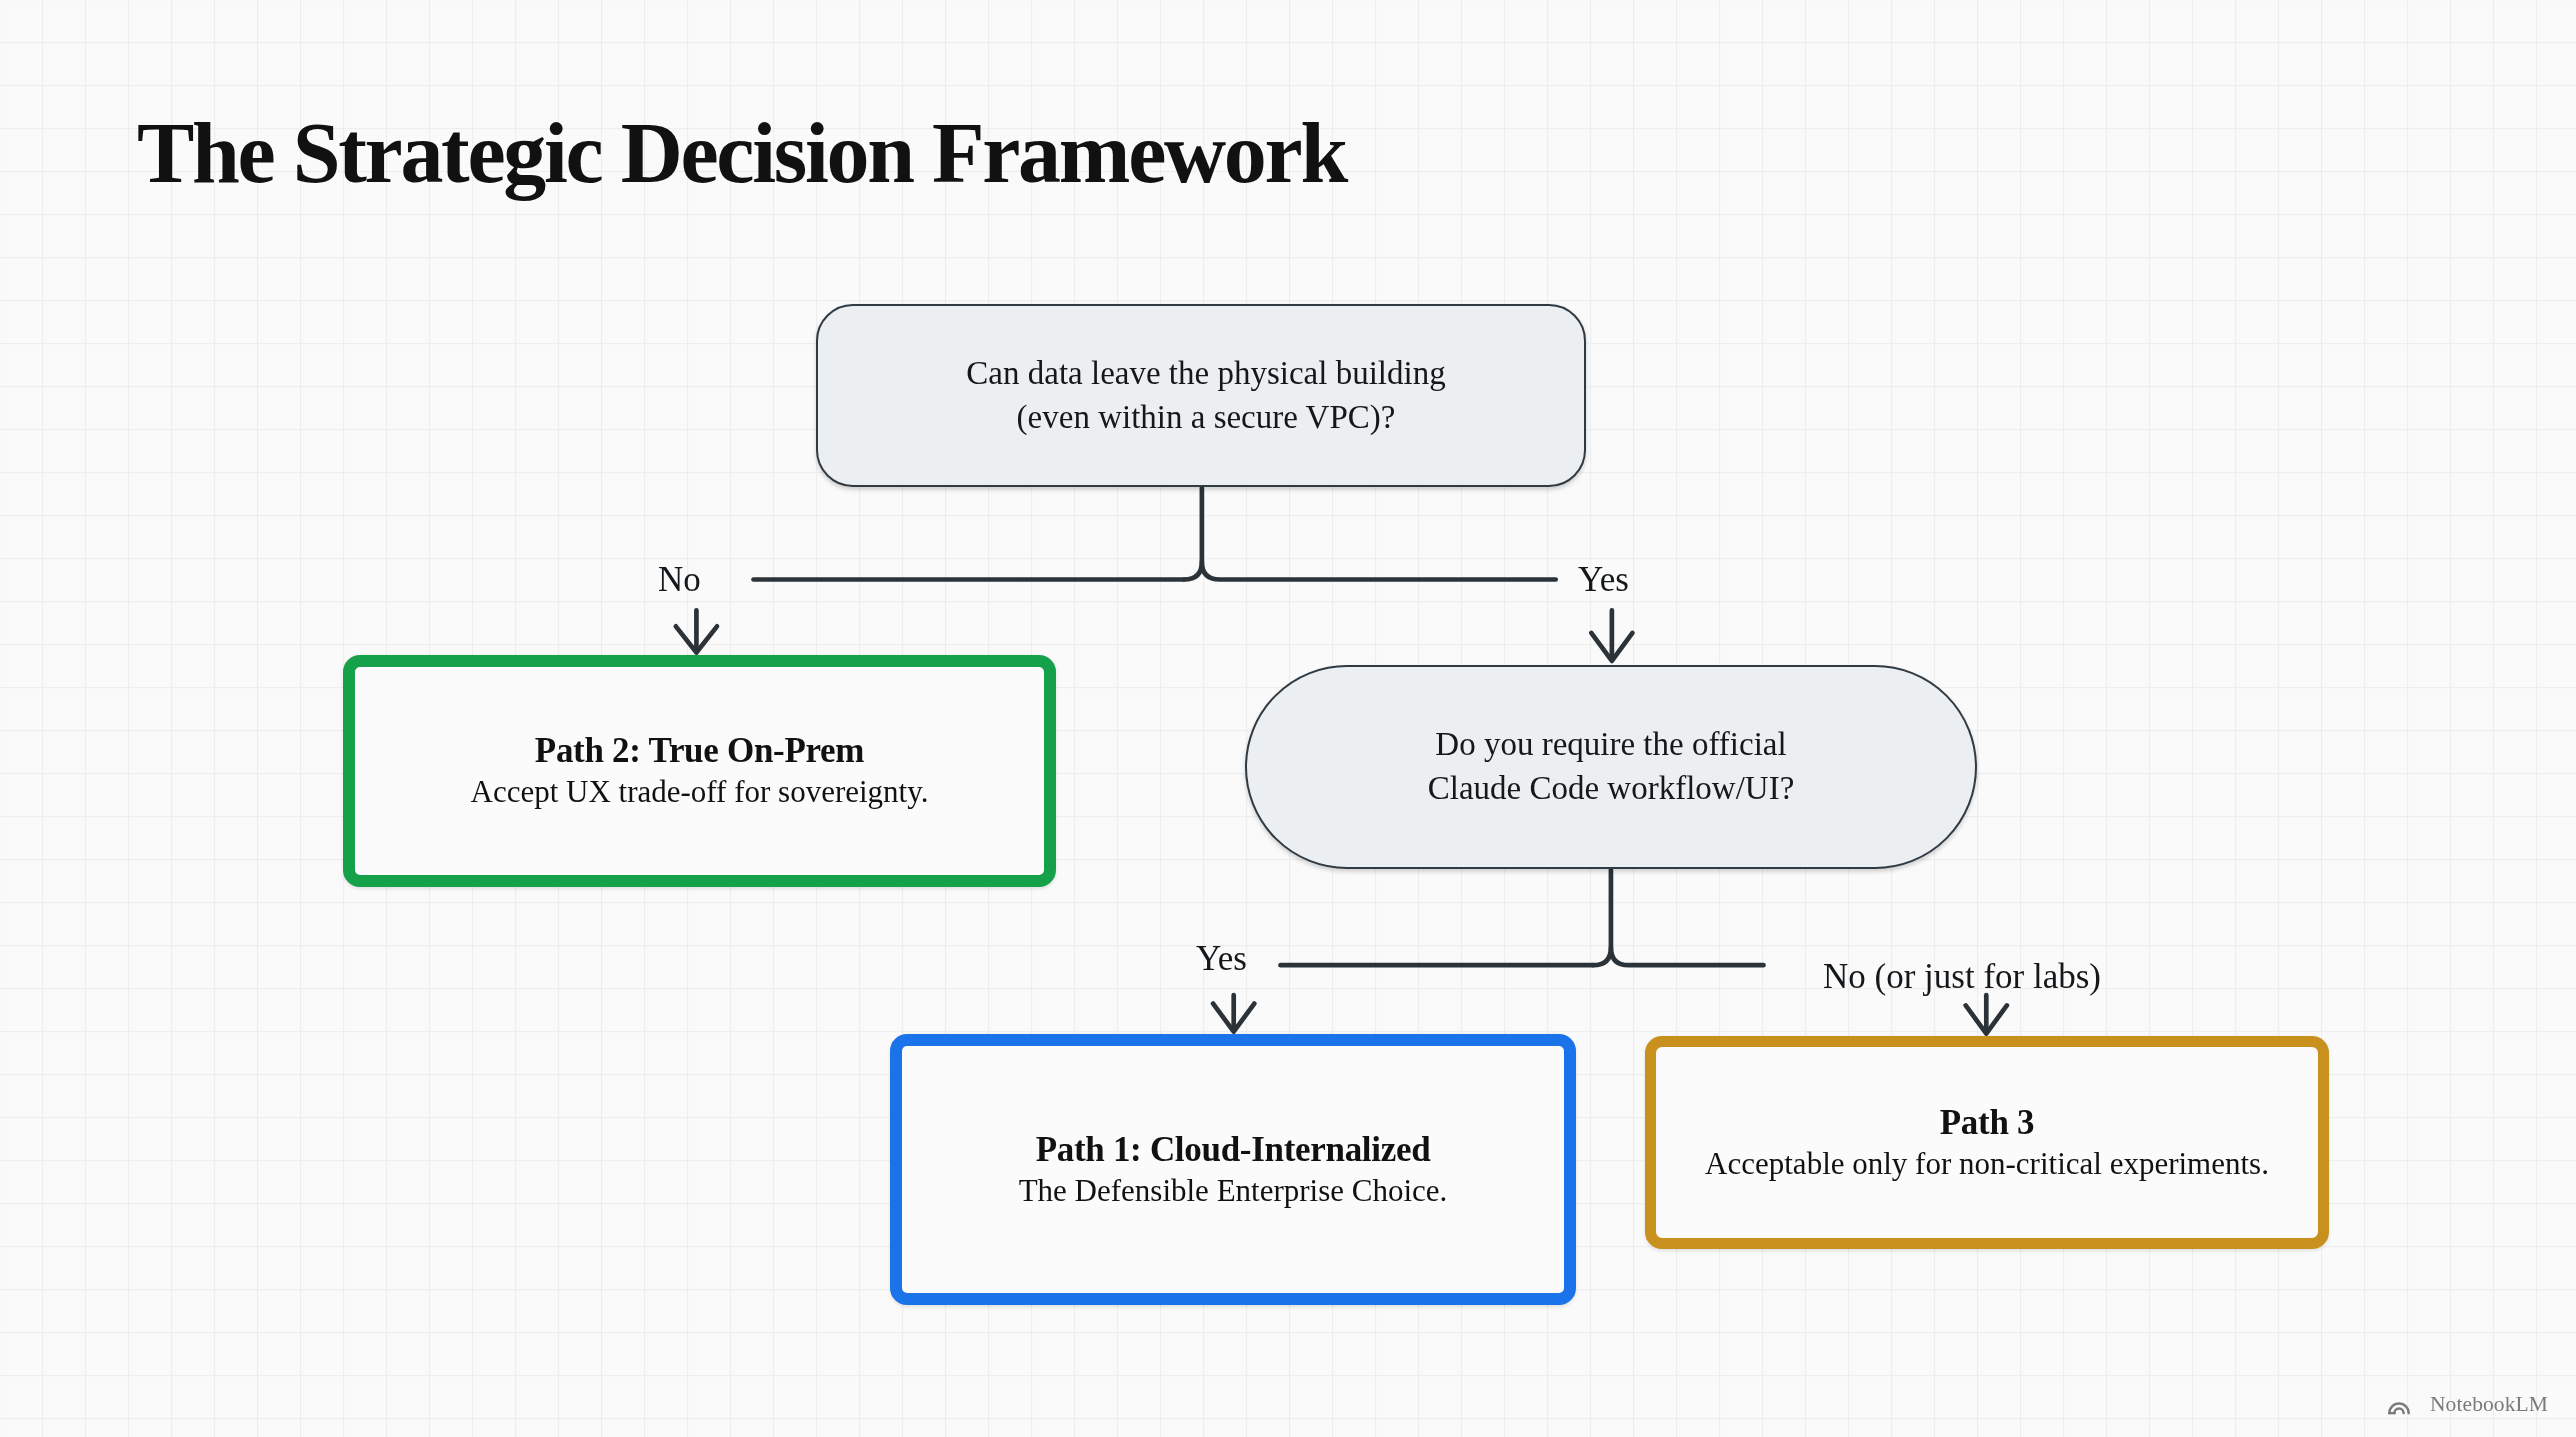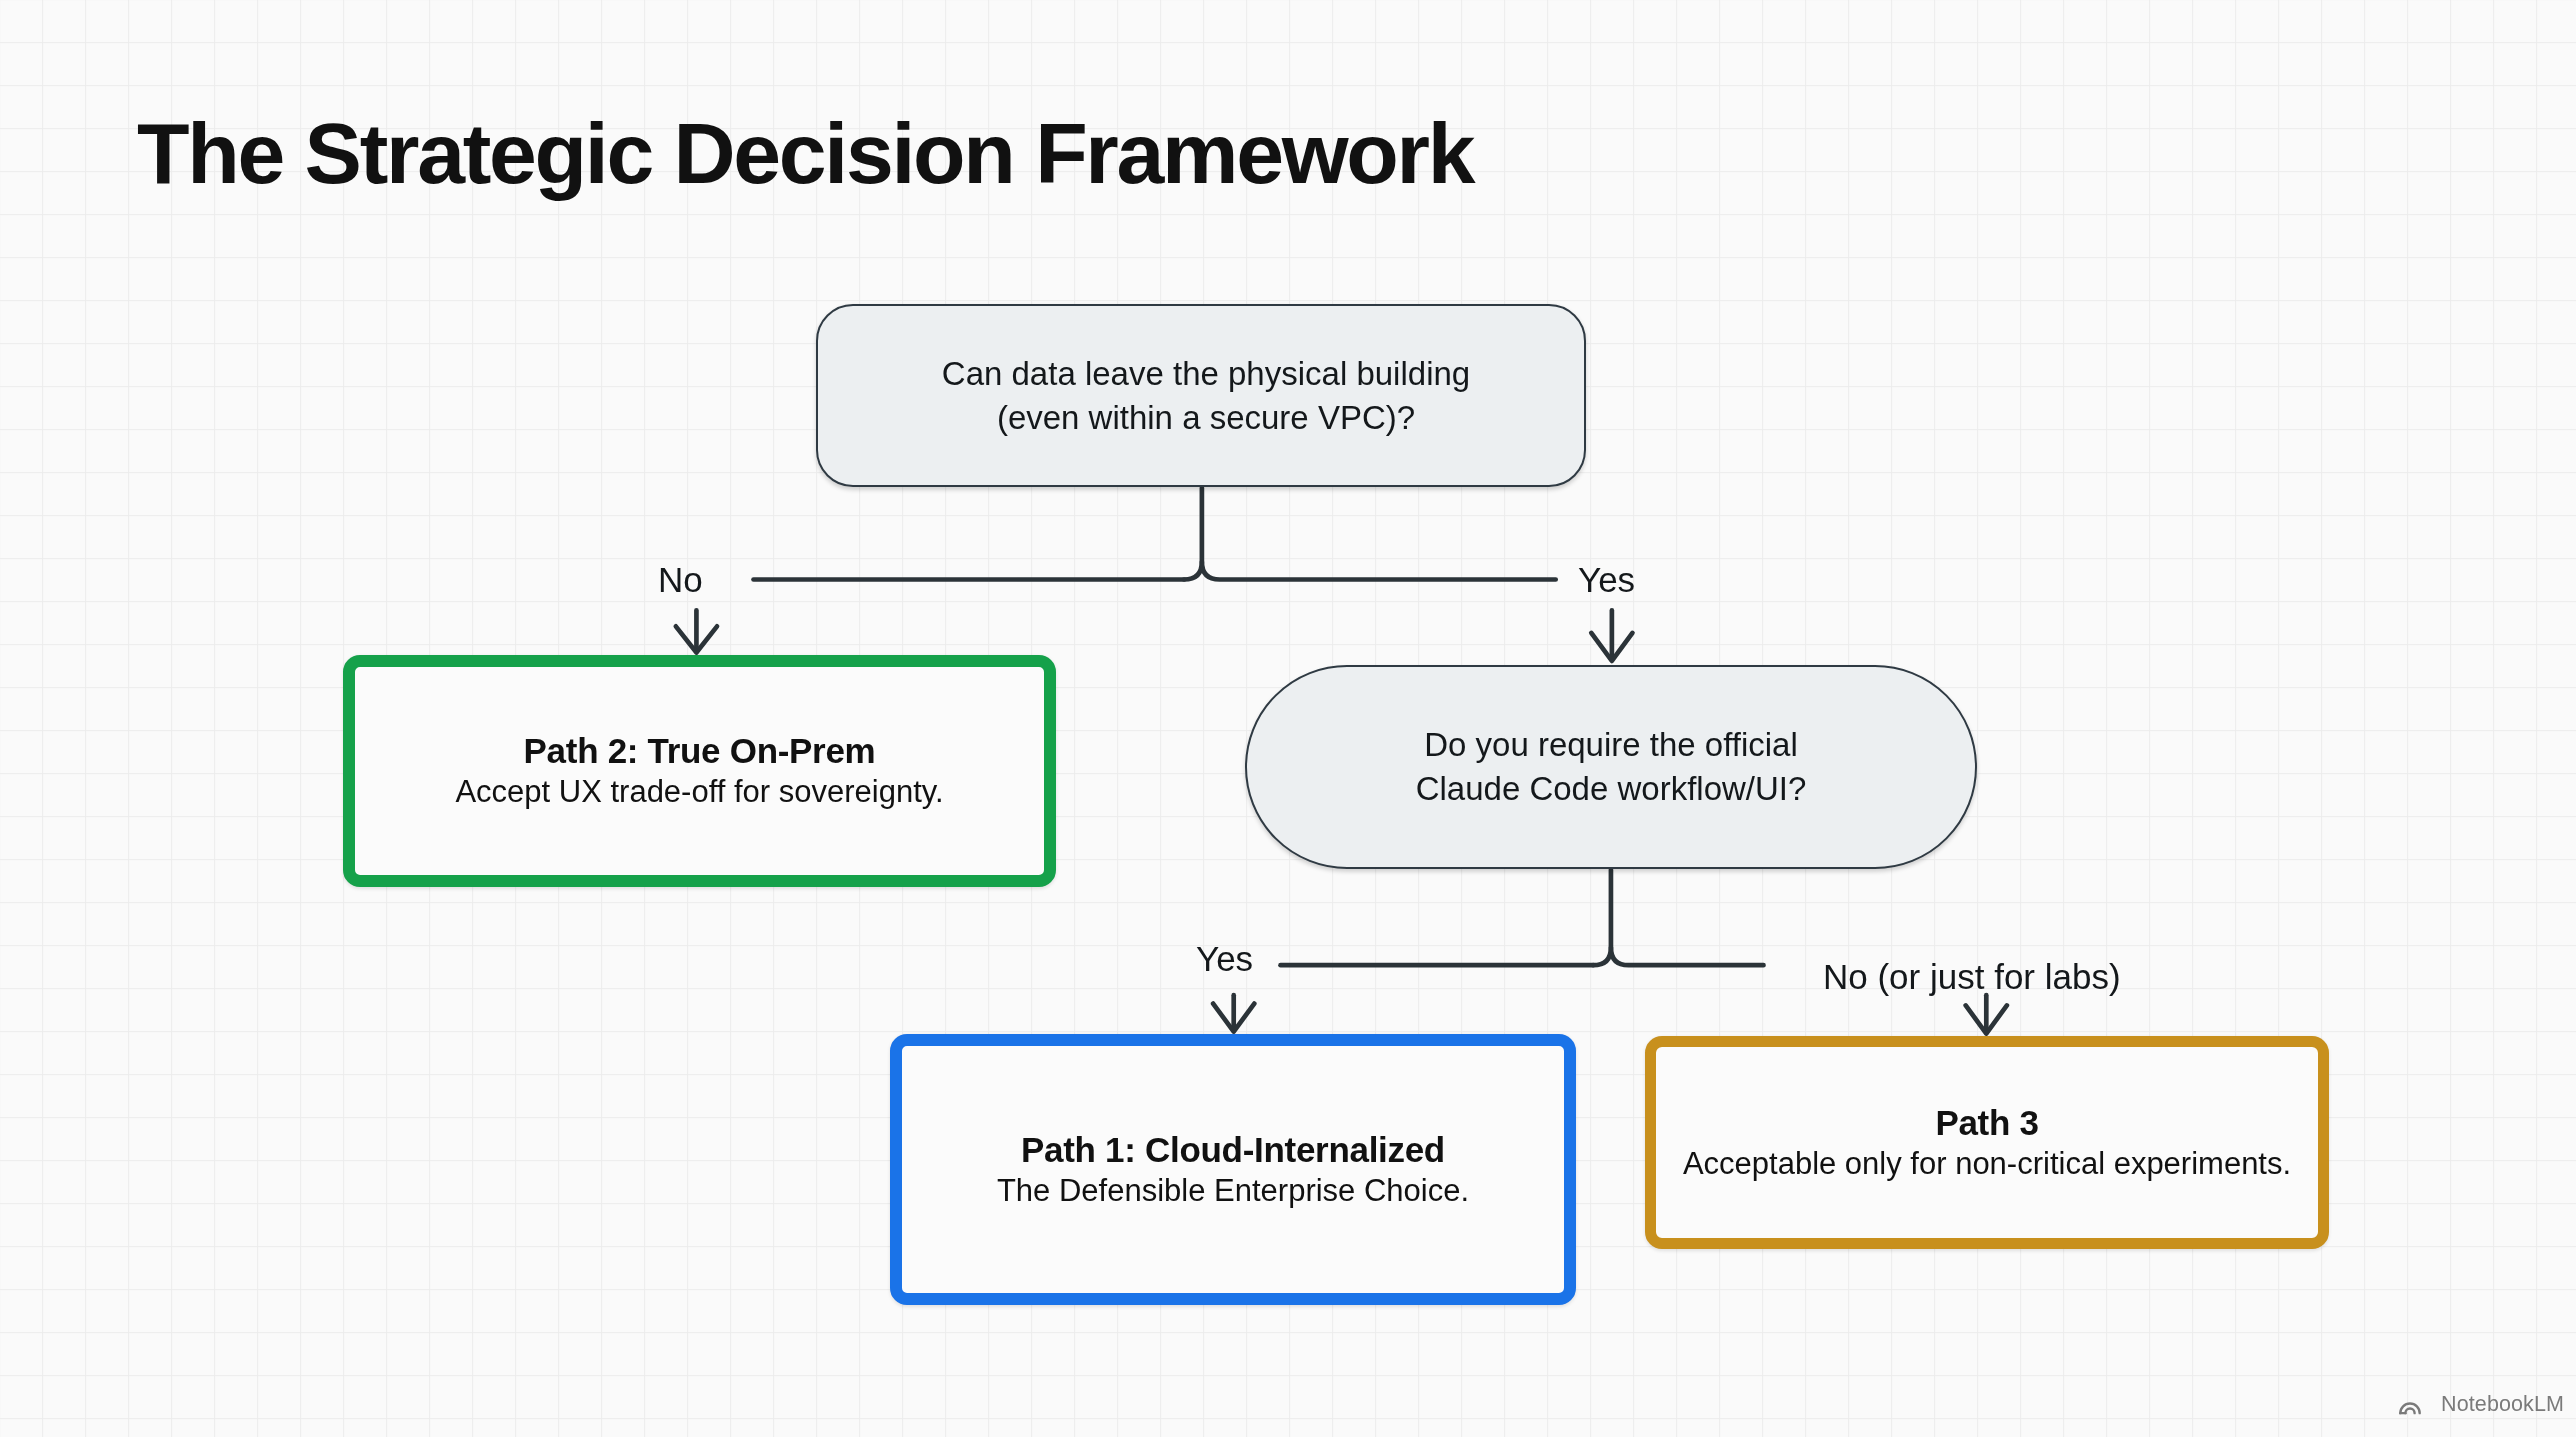--- a/index.html
+++ b/index.html
@@ -11,21 +11,21 @@
     position: relative;
     width: 2576px;
     height: 1438px;
     background-color: #fafafa;
     background-image:
       linear-gradient(to right, #ececec 0.9px, transparent 0.9px),
       linear-gradient(to bottom, #ececec 0.9px, transparent 0.9px);
     background-size: 43px 43px;
     background-position: -0.9px -0.9px;
     overflow: hidden;
-    font-family: Liberation Sans, sans-serif;
+    font-family: Liberation Serif, serif;
     -webkit-font-smoothing: antialiased;
   }
 
   
   #title {
     position: absolute;
     left: 137px;
     top: 110px;
     font-size: 86px;
     font-weight: bold;
@@ -122,21 +122,21 @@
     line-height: 1;
   }
   #lbl-no-root   { left: 658px;  top: 562px; }
   #lbl-yes-root  { left: 1578px; top: 562px; }
   #lbl-yes-wf    { left: 1196px; top: 941px; }
   #lbl-no-wf     { left: 1783px; top: 959px; margin-left: 40px; }
 
   
   #watermark {
     position: absolute;
-    right: 12px;
+    right: 28px;
     bottom: 20.6px;
     display: flex;
     align-items: center;
     gap: 19px;
     color: #7a7a7a;
     font-size: 21.5px;
     letter-spacing: 0.1px;
   }
   #watermark svg { display: block; }
 </style>

